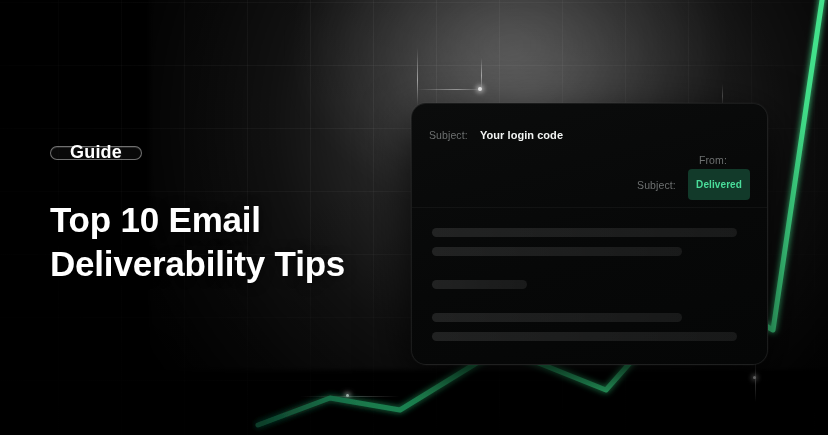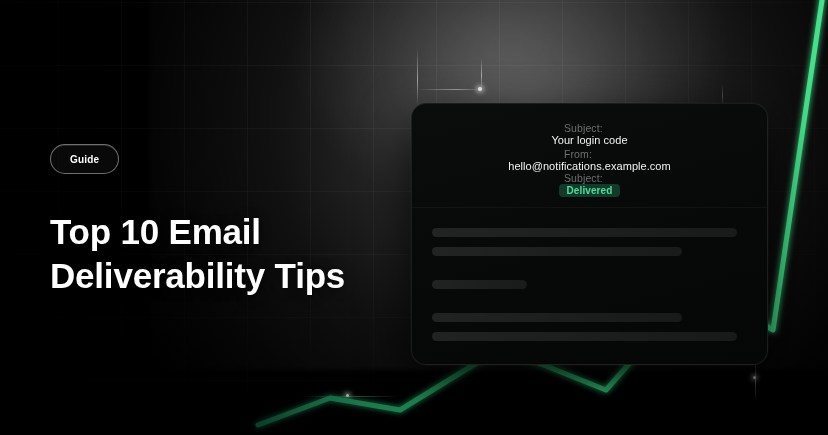--- a/index.html
+++ b/index.html
@@ -110,27 +110,27 @@
   .copy {
     position:absolute;
     left:50px; top:144px;
     z-index:6;
   }
 
   .badge-guide {
     display:inline-flex;
     align-items:center;
     justify-content:center;
-    height:30px;
+    height:14px;
     padding:0 19px;
     border-radius:16px;
     border:1px solid rgba(255,255,255,0.42);
     background: rgba(255,255,255,0.035);
     color:#ffffff;
-    font-size:10px;
+    font-size:18px;
     font-weight:bold;
     letter-spacing:0.2px;
     box-shadow: inset 0 1px 0 rgba(255,255,255,0.12);
   }
 
   .headline {
     margin-top:36px;
     color:#ffffff;
     font-size:35px;
     font-weight:bold;
@@ -157,35 +157,34 @@
 
   .card-meta {
     padding:18px 17px 0 17px;
   }
 
   .meta-row {
     display:flex;
     align-items:center;
     height:25px;
     margin-bottom:0px;
-    flex-direction:column;
   }
   .meta-row + .meta-row { margin-top:0px;justify-content:flex-end; }
 
   .meta-label {
     width:51px;
     flex:none;
     color:#6d7070;
     font-size:10.5px;
     letter-spacing:0.1px;
   }
   .meta-value {
     color:#f2f4f3;
     font-size:11px;
-    font-weight:normal;
+    font-weight:bold;
     letter-spacing:0.05px;
   }
 
   .status-badge {
     display:inline-flex;
     align-items:center;
     height:31px;
     padding:0 8px;
     border-radius:4px;
     background:#123a2a;
@@ -265,21 +264,20 @@
 
     <div class="card-meta">
 
       <div class="meta-row">
         <div class="meta-label">Subject:</div>
         <div class="meta-value">Your login code</div>
       </div>
 
       <div class="meta-row">
         <div class="meta-label">From:</div>
-        <div class="meta-value">hello@notifications.example.com</div>
       </div>
 
       <div class="meta-row">
         <div class="meta-label">Subject:</div>
         <div class="status-badge">Delivered</div>
       </div>
 
     </div>
 
     <div class="card-divider"></div>

